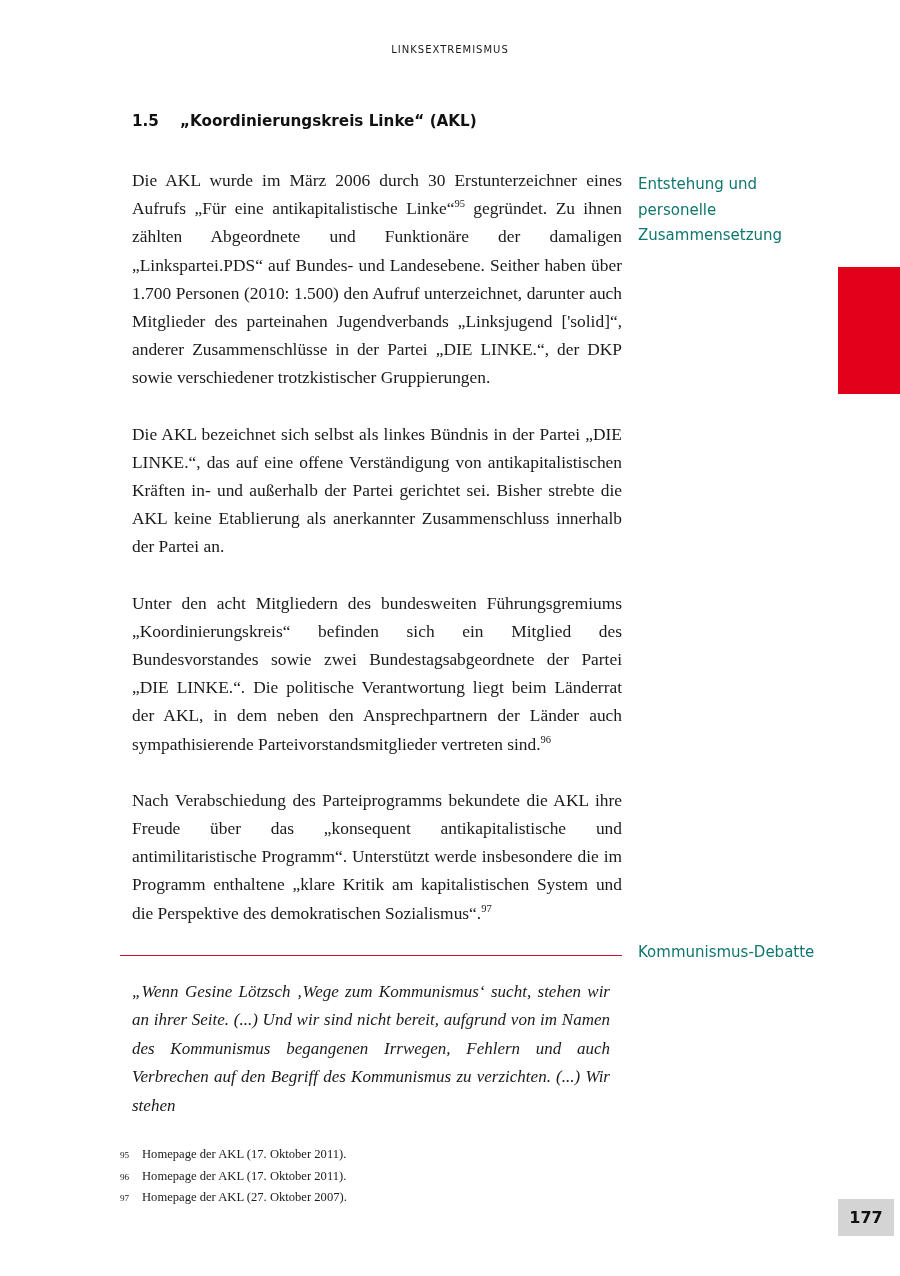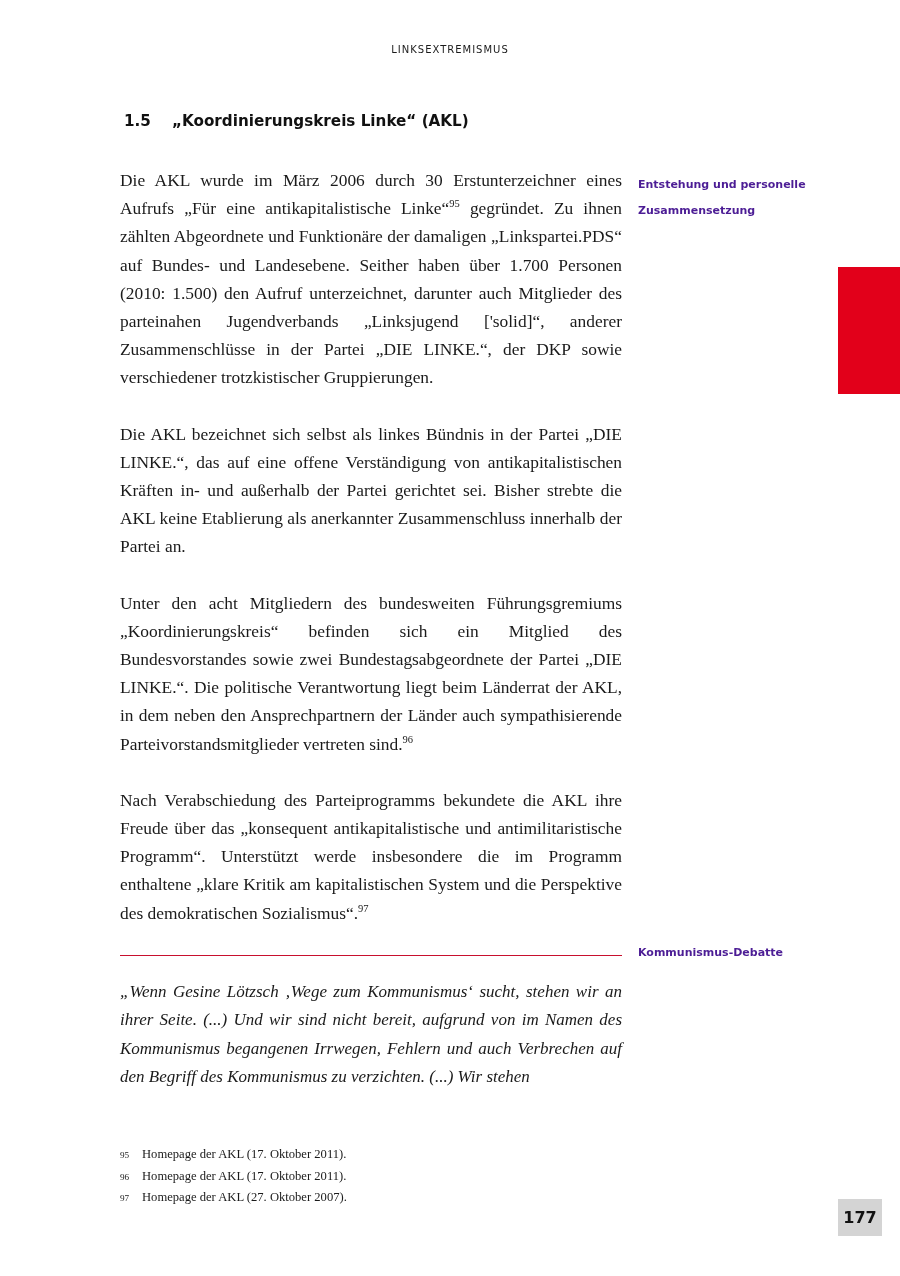--- a/index.html
+++ b/index.html
@@ -35,31 +35,31 @@
     left: 120px;
     top: 112px;
     width: 502px;
   }
 
   .section-heading {
     font-family: "DejaVu Sans", "Liberation Sans", sans-serif;
     font-weight: bold;
     font-size: 15.2px;
     color: #111111;
-    margin: 0 0 36px 4px;
+    margin: 0 0 36px 12px;
     display: flex;
   }
   .section-number {
     width: 48px;
     flex: 0 0 48px;
   }
   .section-title { flex: 1 1 auto; }
 
   p.body-par {
-    margin: 0 0 28px 0;
+    margin: 0 0 28px 12px;
     font-size: 17.4px;
     line-height: 28.2px;
     text-align: justify;
     text-justify: inter-word;
     hyphens: manual;
   }
   p.body-par:last-child { margin-bottom: 0; }
 
   sup.fn-ref {
     font-size: 10.5px;
@@ -72,21 +72,21 @@
     border: 0;
     border-top: 1.6px solid #c8102e;
     margin: 16px 0 22px 0;
     width: 100%;
   }
   .quote-block {
     font-style: italic;
     font-size: 17.0px;
     line-height: 28.4px;
     text-align: justify;
-    margin: 0;
+    margin: 12px;
   }
 
   
   .footnotes {
     position: absolute;
     left: 120px;
     top: 1144px;
     width: 502px;
   }
   .footnote {
@@ -103,44 +103,44 @@
     padding-top: 1px;
   }
   .footnote-text { flex: 1 1 auto; font-family: Liberation Serif, serif; }
 
   
   .margin-note {
     position: absolute;
     left: 638px;
     width: 200px;
     font-family: "DejaVu Sans", "Liberation Sans", sans-serif;
-    font-weight: bold;
-    font-size: 11px;
+    font-weight: normal;
+    font-size: 15px;
     line-height: 25.5px;
-    color: #4c1d95;
+    color: #0f766e;
   }
   #margin-note-1 { top: 172px; }
   #margin-note-2 { top: 940px; }
 
   
   .section-tab {
     position: absolute;
     left: 838px;
     top: 267px;
     width: 62px;
     height: 127px;
     background: #e2001a;
   }
 
   
   .page-number-box {
     position: absolute;
     left: 838px;
     top: 1199px;
-    width: 44px;
+    width: 56px;
     height: 37px;
     background: #d4d4d4;
     display: flex;
     align-items: center;
     justify-content: center;
     font-family: "DejaVu Sans", "Liberation Sans", sans-serif;
     font-weight: bold;
     font-size: 16px;
     color: #111111;
   }

